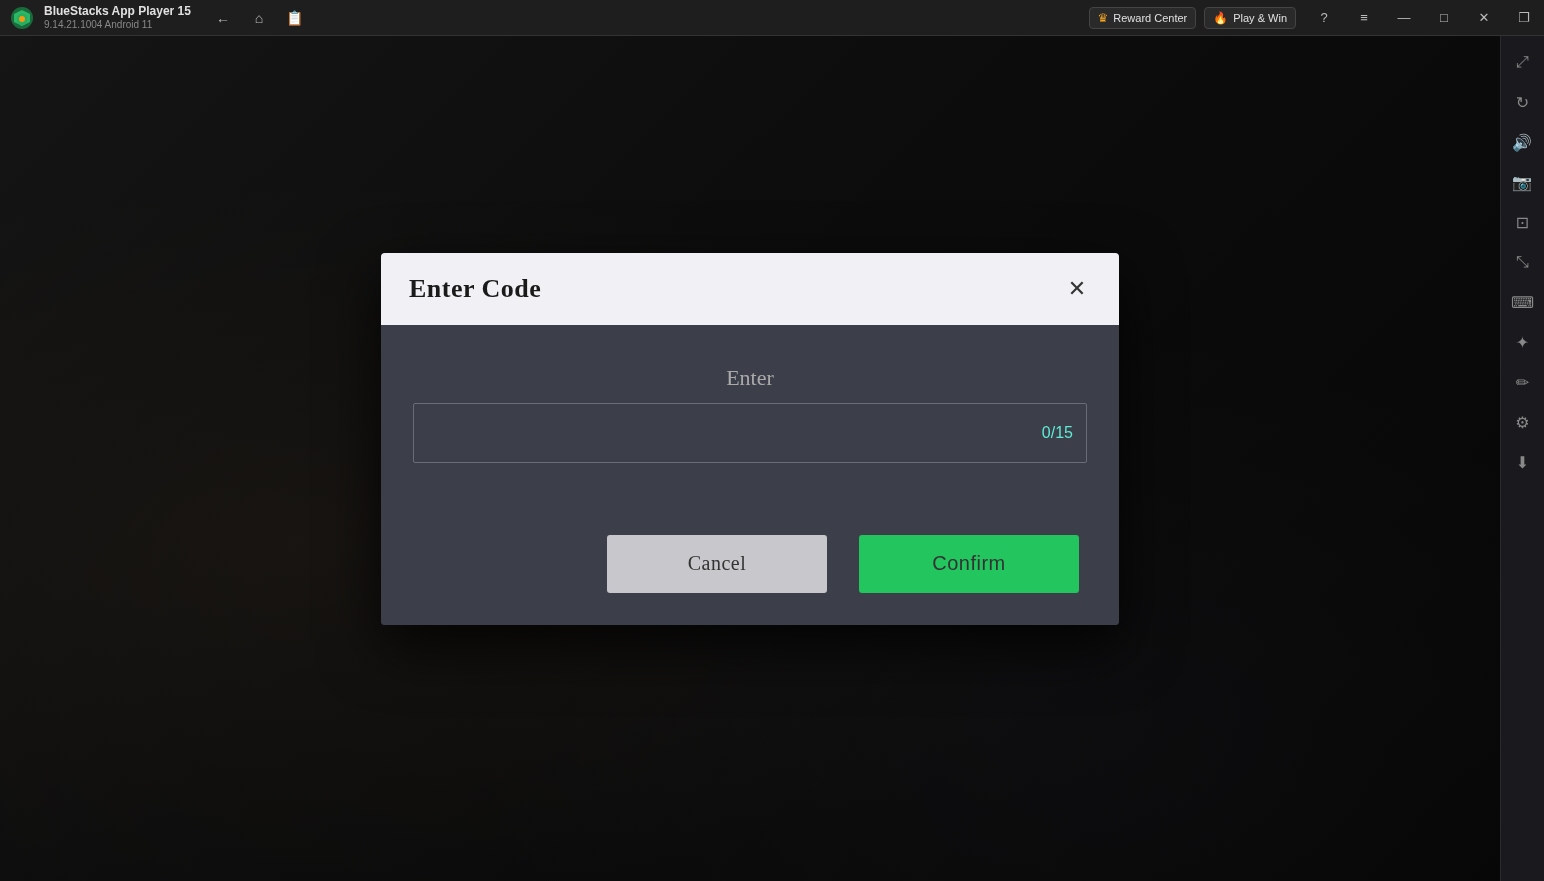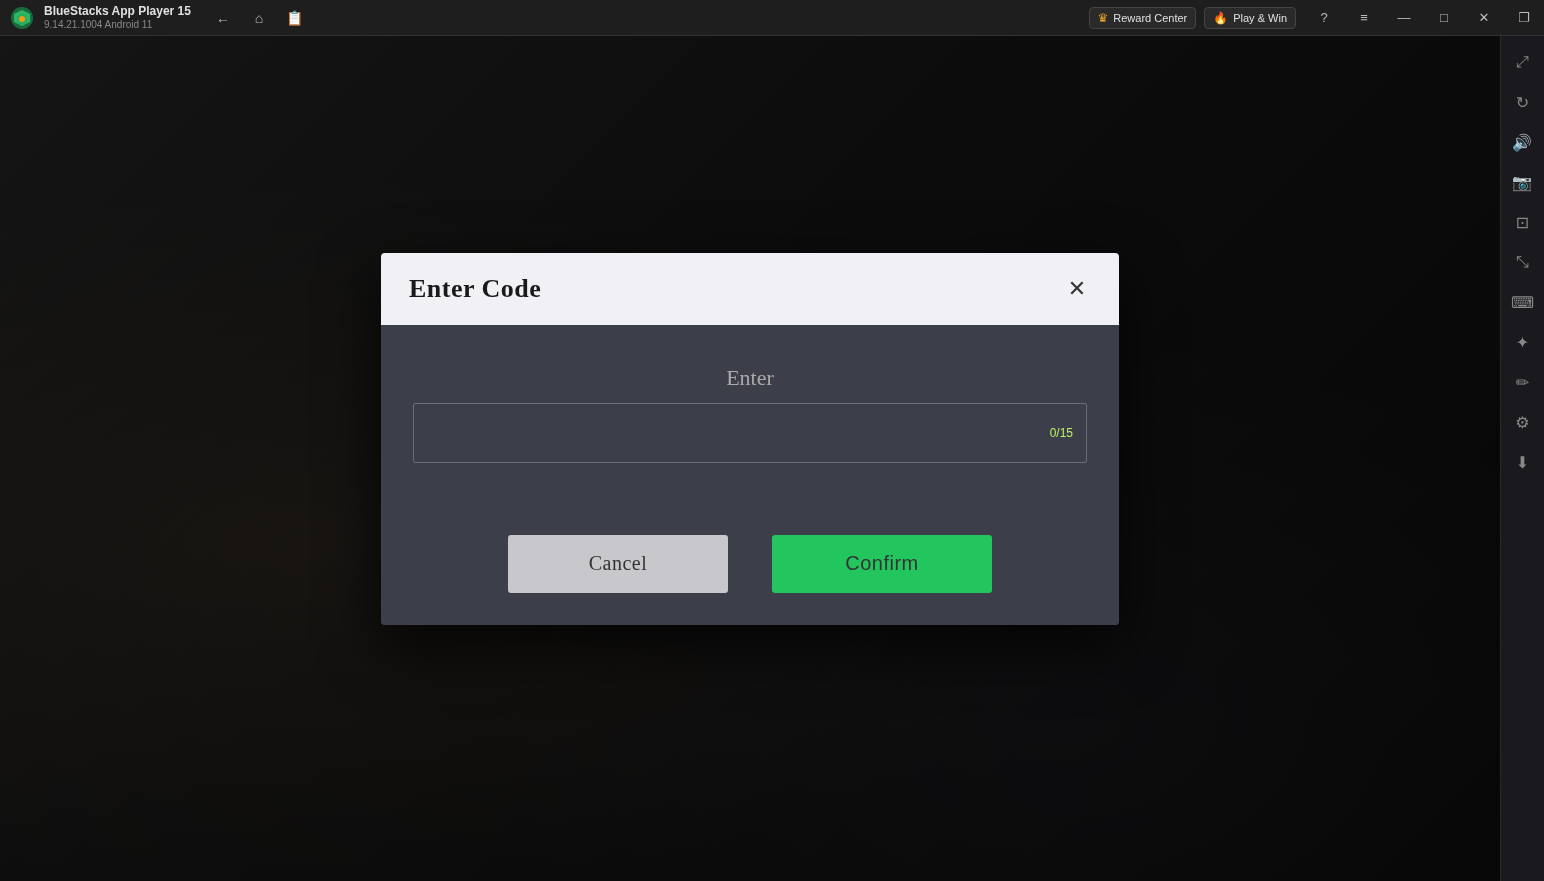--- a/index.html
+++ b/index.html
@@ -273,31 +273,31 @@
 
     .code-input::placeholder {
       color: transparent;
     }
 
     .char-counter {
       position: absolute;
       right: 14px;
       top: 50%;
       transform: translateY(-50%);
-      font-size: 12px;
-      color: #bef264;
+      font-size: 16px;
+      color: #5eead4;
       pointer-events: none;
     }
 
     .modal-footer {
       background: #3c3f4a;
-      padding: 0 32px 32px;
-      display: flex;
-      justify-content: center;
-      gap: 44px;
+      padding: 0 40px 32px;
+      display: flex;
+      justify-content: flex-end;
+      gap: 32px;
     }
 
     .btn-cancel {
       width: 220px;
       height: 58px;
       background: #c8c8cc;
       border: none;
       border-radius: 3px;
       font-size: 20px;
       color: #333;

